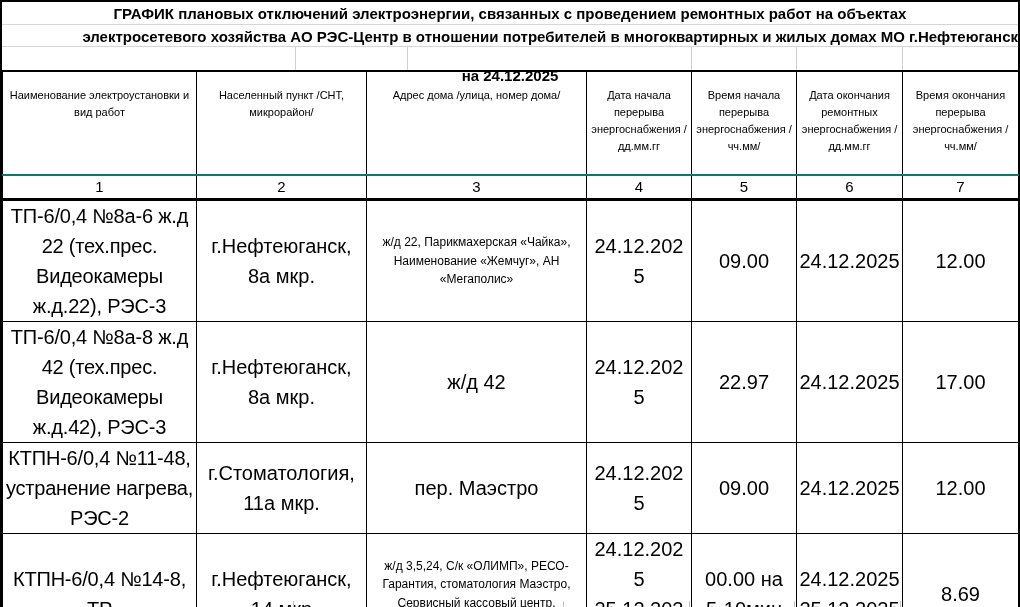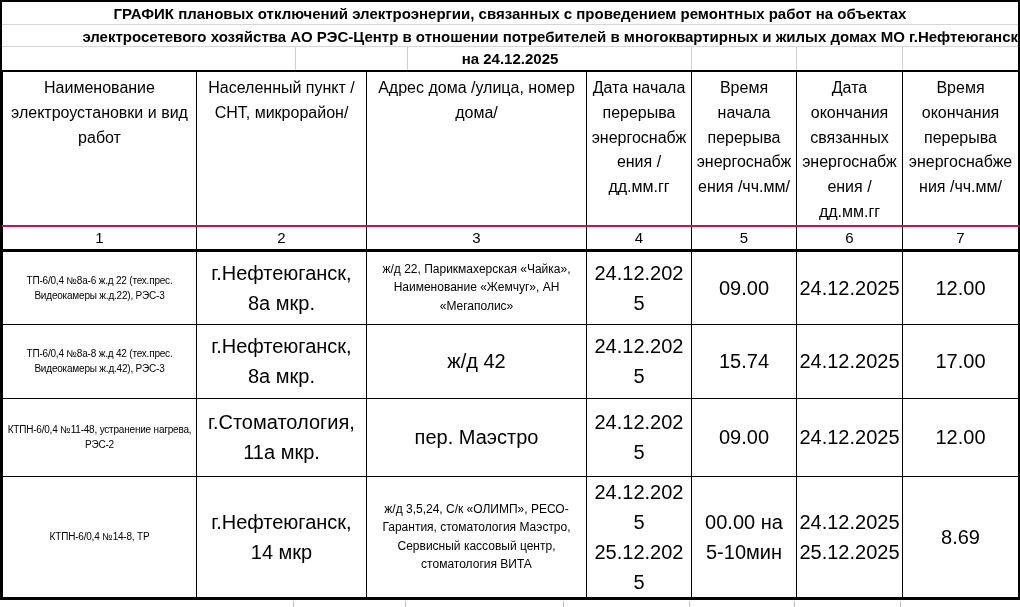--- a/index.html
+++ b/index.html
@@ -3,34 +3,34 @@
 <meta charset="utf-8">
 <style>
   html,body{margin:0;padding:0;background:#fff;}
   body{width:1020px;height:607px;font-family:"Liberation Sans",sans-serif;color:#000;}
   .sheet{position:relative;width:1020px;height:607px;background:#fff;overflow:hidden;text-decoration:underline;}
   .doc{position:absolute;left:0;top:0;width:1016px;border:2px solid #000;background:#fff;}
 
   
   .title-block{position:relative;width:100%;height:68px;}
   .t-row{position:absolute;left:0;width:100%;text-align:center;font-weight:bold;font-size:15px;line-height:23px;white-space:nowrap;}
-  .t1{top:0;}.t2{top:23px;text-align:right;}.t3{top:45px;}
+  .t1{top:0;}.t2{top:23px;text-align:right;}.t3{top:62px;}
   .grid-h{position:absolute;left:0;right:0;height:1px;background:#d6d6d6;}
   .grid-v{position:absolute;width:1px;background:#cfcfcf;}
   .tick{position:absolute;width:1px;height:6px;background:#c4c4c4;top:601px;}
 
   
   table{border-collapse:collapse;table-layout:fixed;width:1016px;}
   th,td{border:1.5px solid #000;overflow:hidden;padding:0 2px;text-align:center;}
-  thead th{border-top:2.5px solid #000;border-bottom:2px solid #be185d;vertical-align:top;
-           font-weight:normal;font-size:16px;line-height:1.55;padding-top:4px;
+  thead th{border-top:2.5px solid #000;border-bottom:2px solid #0f766e;vertical-align:top;
+           font-weight:normal;font-size:11px;line-height:1.55;padding-top:15px;
            overflow-wrap:break-word;word-break:break-word;}
   tr.nums td{border-bottom:3px solid #000;font-size:15px;line-height:22px;height:22px;vertical-align:middle;}
   tbody td{vertical-align:middle;font-size:20px;line-height:1.5;white-space:pre-line;overflow-wrap:break-word;}
-  td.name{font-size:10px;letter-spacing:-0.2px;}
+  td.name{font-size:20px;letter-spacing:-0.2px;}
   td.small{font-size:12px;line-height:1.55;}
 </style>
 </head>
 <body>
 
 <div class="sheet">
   <div class="doc">
 
     <div class="title-block">
       <div class="grid-h" style="top:22px"></div>
@@ -55,21 +55,21 @@
           <col style="width:106px">
           <col style="width:116px">
       </colgroup>
       <thead>
         <tr style="height:104px">
           <th>Наименование электроустановки и вид работ</th>
           <th>Населенный пункт /СНТ, микрорайон/</th>
           <th>Адрес дома /улица, номер дома/</th>
           <th>Дата начала перерыва энергоснабжения /дд.мм.гг</th>
           <th>Время начала перерыва энергоснабжения /чч.мм/</th>
-          <th>Дата окончания связанных энергоснабжения /дд.мм.гг</th>
+          <th>Дата окончания ремонтных энергоснабжения /дд.мм.гг</th>
           <th>Время окончания перерыва энергоснабжения /чч.мм/</th>
         </tr>
         <tr class="nums">
           <td>1</td>
           <td>2</td>
           <td>3</td>
           <td>4</td>
           <td>5</td>
           <td>6</td>
           <td>7</td>
@@ -83,21 +83,21 @@
           <td>24.12.2025</td>
           <td>09.00</td>
           <td>24.12.2025</td>
           <td>12.00</td>
         </tr>
         <tr style="height:74px">
           <td class="name">ТП-6/0,4 №8а-8 ж.д 42 (тех.прес. Видеокамеры ж.д.42), РЭС-3</td>
           <td>г.Нефтеюганск, 8а мкр.</td>
           <td>ж/д 42</td>
           <td>24.12.2025</td>
-          <td>15.74</td>
+          <td>22.97</td>
           <td>24.12.2025</td>
           <td>17.00</td>
         </tr>
         <tr style="height:78px">
           <td class="name">КТПН-6/0,4 №11-48, устранение нагрева, РЭС-2</td>
           <td>г.Стоматология, 11а мкр.</td>
           <td>пер. Маэстро</td>
           <td>24.12.2025</td>
           <td>09.00</td>
           <td>24.12.2025</td>

